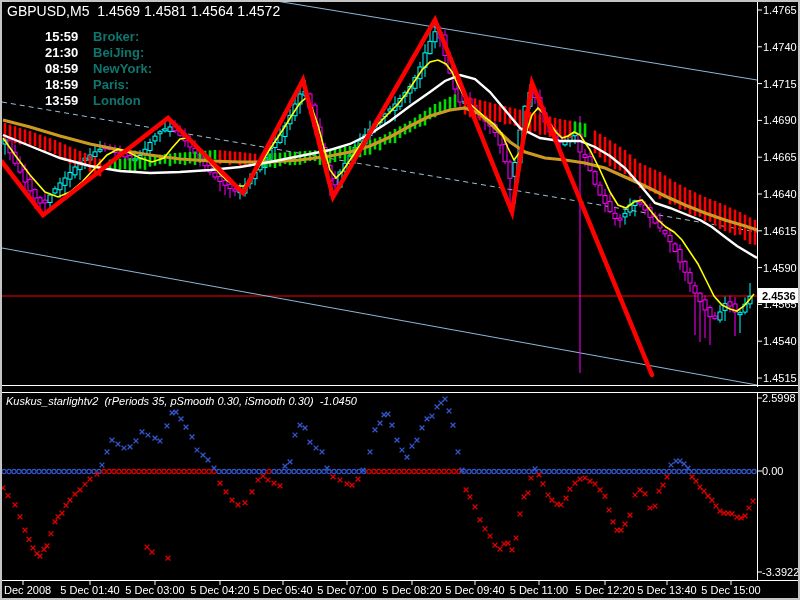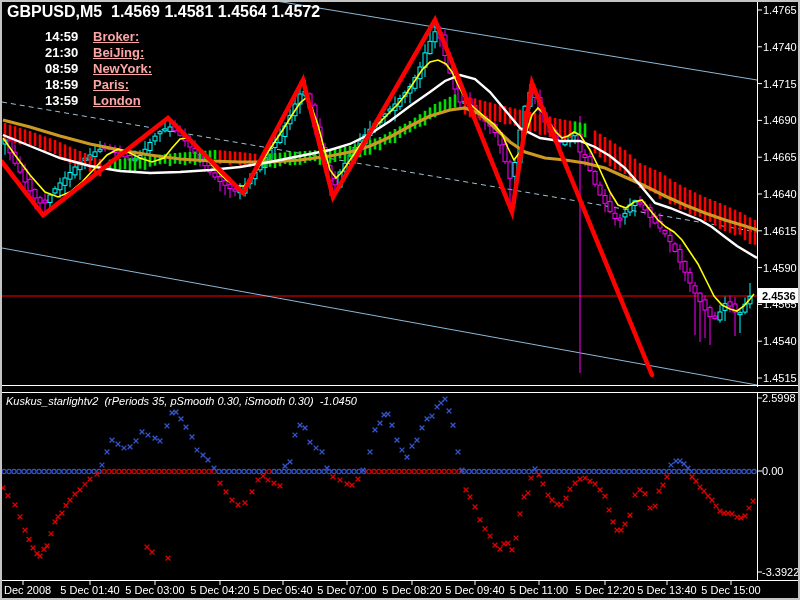--- a/index.html
+++ b/index.html
@@ -1,23 +1,23 @@
 <!DOCTYPE html>
 <html><head>
 <meta charset="utf-8">
 <style>
   html,body{margin:0;padding:0;background:#000;}
   #window{position:relative;width:800px;height:600px;background:#000;overflow:hidden;
           font-family:"Liberation Sans",sans-serif;}
   #chart-svg{position:absolute;left:0;top:0;}
   .ovl{position:absolute;white-space:pre;}
-  #title{left:7px;top:3px;color:#fff;font-size:16px;font-weight:bold;letter-spacing:0px;text-align:center;}
+  #title{left:7px;top:3px;color:#fff;font-size:14px;font-weight:normal;letter-spacing:0px;text-align:center;}
   .session-row{position:absolute;font-size:13px;font-weight:bold;height:16px;}
   .session-time{position:absolute;left:45px;width:38px;color:#fff;}
-  .session-label{position:absolute;left:93px;color:#fca5a5;text-decoration:underline;}
+  .session-label{position:absolute;left:93px;color:#0f766e;}
   #ind-label{left:6px;top:395px;color:#fff;font-size:11px;font-style:italic;}
   #copyright{left:4px;top:566px;color:#fff;font-size:11px;}
   #cur-price{left:762px;top:290px;color:#000;font-size:11px;font-weight:bold;z-index:3;}
 </style>
 </head>
 <body>
 
 <div id="window">
   <svg id="chart-svg" width="800" height="600">
       <defs>
@@ -877,21 +877,21 @@
       </g>
       <g>
         <rect x="2" y="387" width="796" height="5" fill="#000"></rect>
       </g>
     </svg>
 
   <div id="title" class="ovl">GBPUSD,M5  1.4569 1.4581 1.4564 1.4572</div>
 
   <div>
     <div class="session-row" style="top:29px">
-      <span class="session-time">14:59</span>
+      <span class="session-time">15:59</span>
       <span class="session-label">Broker:</span>
     </div>
     <div class="session-row" style="top:45px">
       <span class="session-time">21:30</span>
       <span class="session-label">BeiJing:</span>
     </div>
     <div class="session-row" style="top:61px">
       <span class="session-time">08:59</span>
       <span class="session-label">NewYork:</span>
     </div>

